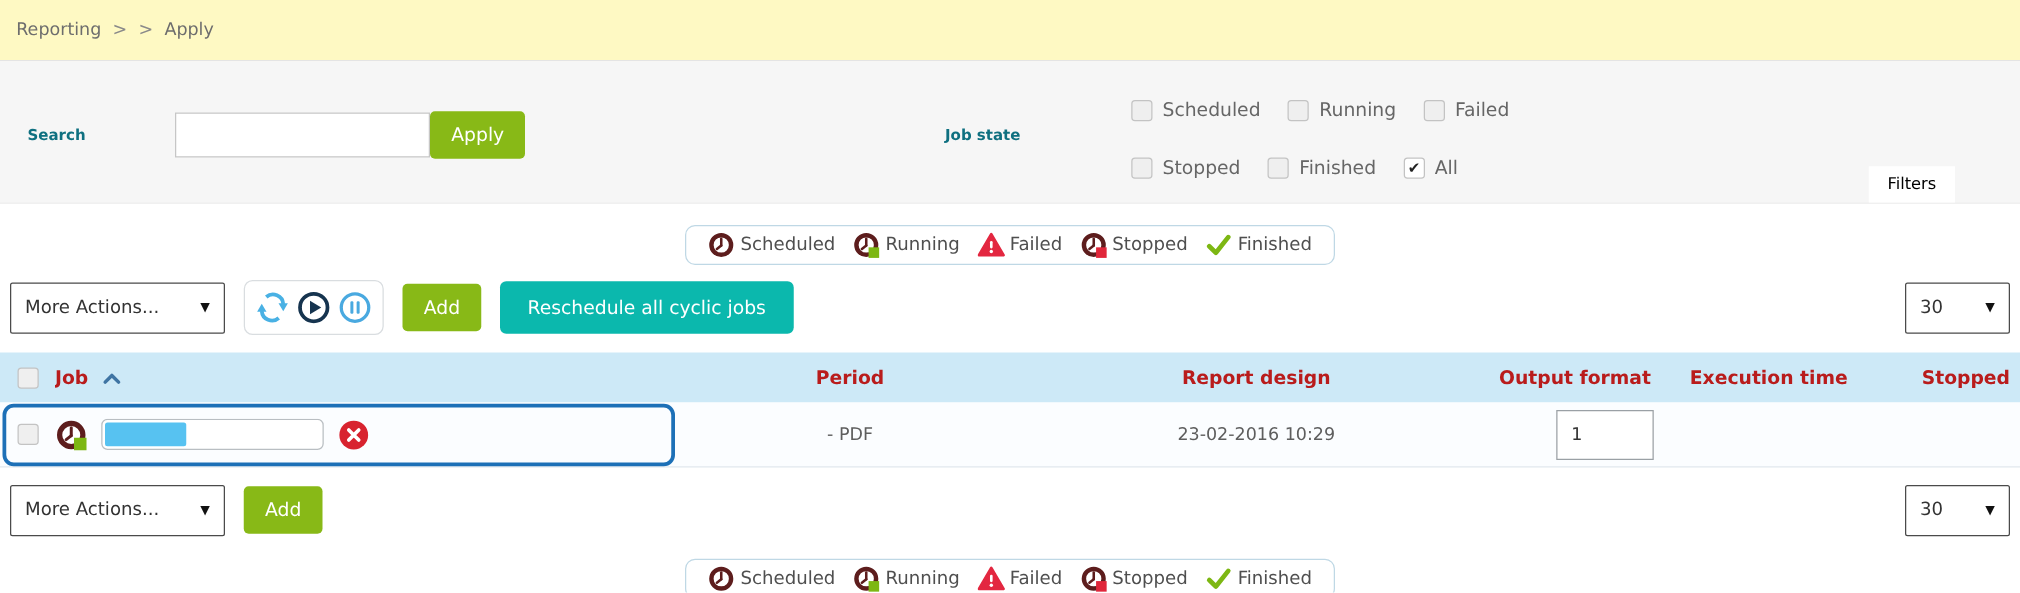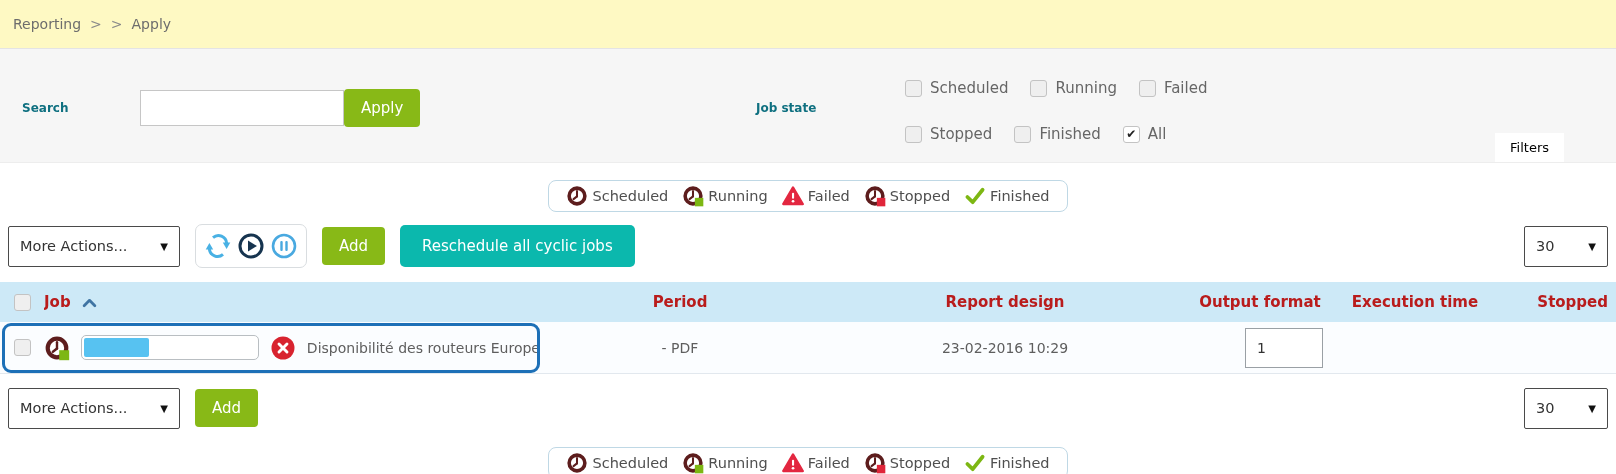--- a/index.html
+++ b/index.html
@@ -238,21 +238,20 @@
           <use href="#clock-base"></use>
           <rect x="15.2" y="15.2" width="10" height="10" fill="#7db713"></rect>
         </svg>
       <div class="progress">
         <div class="progress-fill" style="width: 38%;"></div>
       </div>
       <svg class="ic big" viewBox="0 0 26 26">
         <circle cx="13" cy="13" r="11.5" fill="#d8232f"></circle>
         <path d="M9 9 L17 17 M17 9 L9 17" stroke="#fff" stroke-width="2.9" stroke-linecap="round"></path>
       </svg>
-      <span>Disponibilité des routeurs Europe</span>
     </div>
     <div class="td cell-center">- PDF</div>
     <div class="td cell-center">23-02-2016 10:29</div>
     <div class="td opt-wrap">
       <input class="opt-input" value="1" style="">
     </div>
   </div>
 </div>
 
 <div class="toolbar">

